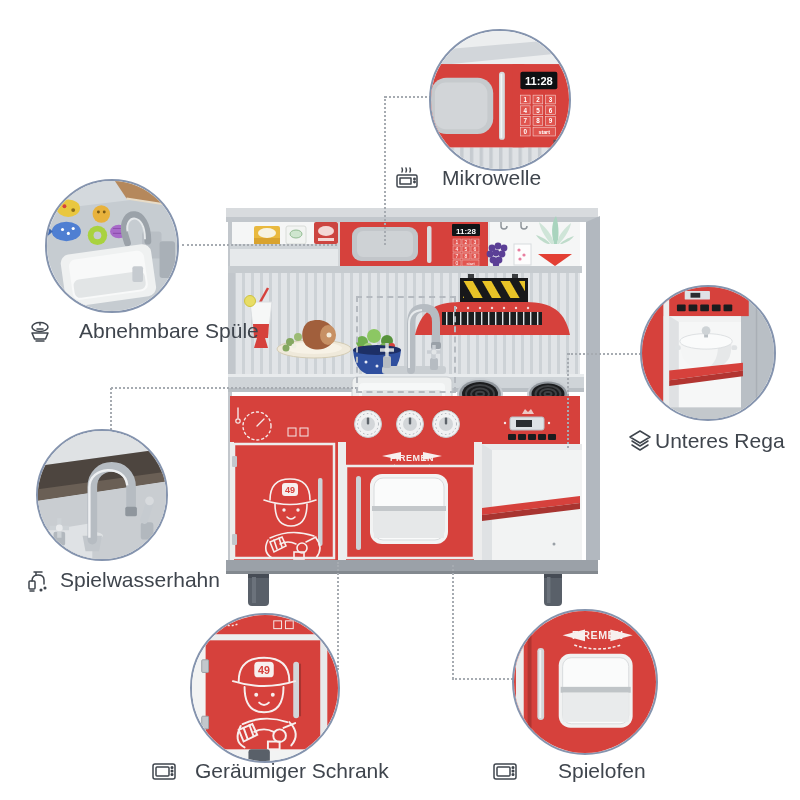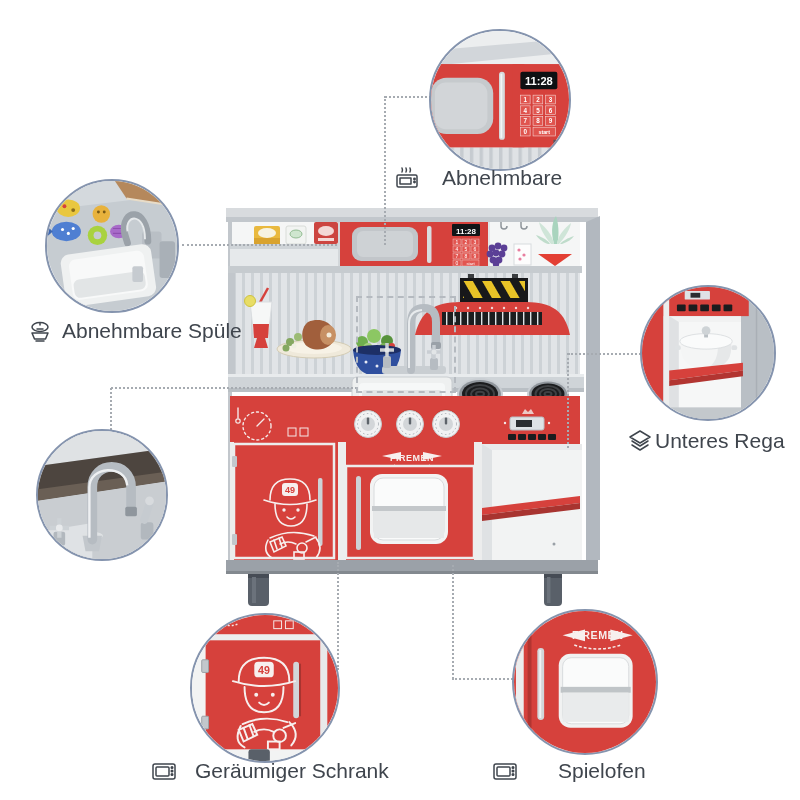--- a/index.html
+++ b/index.html
@@ -582,42 +582,53 @@
   </div>
 
   <div class="callout-label" style="left:394px;top:163px;">
     <svg class="lbl-icon" width="26" height="26" viewBox="0 0 26 26">
       <path d="M8,7 q1,-2 0,-4 M12,7 q1,-2 0,-4 M16,7 q1,-2 0,-4"></path>
       <rect x="3" y="10" width="20" height="12" rx="1.5"></rect>
       <rect x="6" y="13" width="11" height="6"></rect>
       <circle cx="20.5" cy="14" r="0.7" fill="#3f454d"></circle>
         <circle cx="20.5" cy="17" r="0.7" fill="#3f454d"></circle>
     </svg>
-    <span class="txt" style="margin-left:22px;">Abnehmbare</span>
+    <span class="txt" style="margin-left:22px;">Mikrowelle</span>
   </div>
 
   <div class="callout-label" style="left:27px;top:316px;">
     <svg class="lbl-icon" width="26" height="26" viewBox="0 0 26 26">
       <ellipse cx="13" cy="9" rx="8" ry="4.5"></ellipse>
       <path d="M10,11 h6 M13,7 v-2"></path>
       <path d="M5,15 h16 l-2.5,6 h-11 z"></path>
       <path d="M9,23 h8"></path>
     </svg>
-    <span class="txt" style="margin-left:9px;">Abnehmbare Spüle</span>
+    <span class="txt" style="margin-left:26px;">Abnehmbare Spüle</span>
   </div>
 
   <div class="callout-label" style="left:627px;top:426px;">
     <svg class="lbl-icon" width="26" height="26" viewBox="0 0 26 26">
       <path d="M13,3 L23,9 L13,15 L3,9 Z"></path>
       <path d="M5,13 L13,18 L21,13"></path>
       <path d="M5,17 L13,22 L21,17"></path>
     </svg>
     <span class="txt" style="margin-left:2px;">Unteres Rega</span>
   </div>
 
+  <div class="callout-label" style="left:25px;top:565px;">
+    <svg class="lbl-icon" width="26" height="26" viewBox="0 0 26 26">
+      <path d="M7,14 q0,-6 6,-6 q6,0 6,5 v4"></path>
+      <path d="M11,8 v-3 h4 M9,5 h8"></path>
+      <rect x="4" y="14" width="6" height="8" rx="1"></rect>
+      <circle cx="20" cy="21" r="0.8" fill="#3f454d"></circle>
+        <circle cx="16" cy="23" r="0.8" fill="#3f454d"></circle>
+      <path d="M5,24 h4"></path>
+    </svg>
+    <span class="txt" style="margin-left:9px;">Spielwasserhahn</span>
+  </div>
 
   <div class="callout-label" style="left:151px;top:756px;">
     <svg class="lbl-icon" width="26" height="26" viewBox="0 0 26 26">
       <rect x="2" y="6" width="22" height="15" rx="2"></rect>
       <rect x="5" y="9" width="13" height="9" rx="1"></rect>
       <circle cx="21" cy="9.5" r="0.8" fill="#3f454d"></circle>
         <circle cx="21" cy="13" r="0.8" fill="#3f454d"></circle>
       <circle cx="21" cy="16.5" r="0.8" fill="#3f454d"></circle>
     </svg>
     <span class="txt" style="margin-left:18px;">Geräumiger Schrank</span>

